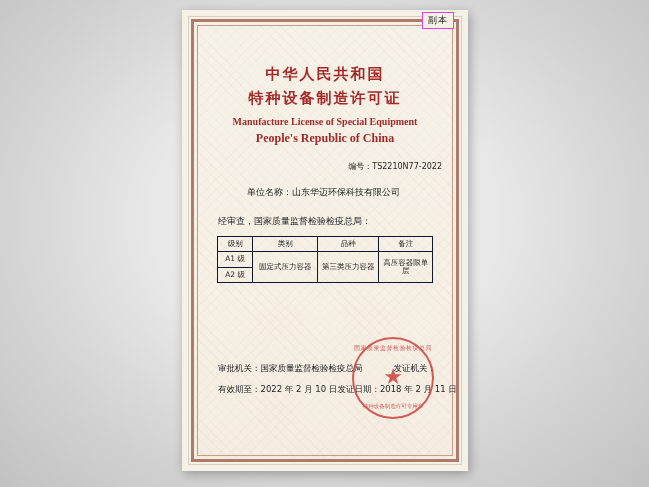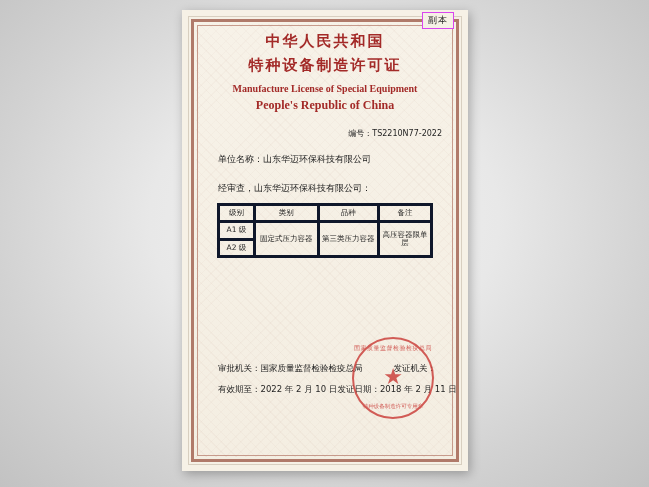--- a/index.html
+++ b/index.html
@@ -91,21 +91,21 @@
 
   .title-zh1, .title-zh2 {
     text-align: center;
     color: #a32a28;
     font-family: "DejaVu Sans", sans-serif;
     font-weight: bold;
     letter-spacing: 2px;
   }
   .title-zh1 {
     font-size: 15px;
-    margin-top: 4px;
+    margin-top: 37px;
   }
   .title-zh2 {
     font-size: 15px;
     margin-top: 5px;
   }
   .title-en1, .title-en2 {
     text-align: center;
     color: #a32a28;
     font-family: "Liberation Serif", serif;
     font-weight: bold;
@@ -142,20 +142,21 @@
   }
   .field-row {
     font-size: 9px;
     font-family: "DejaVu Sans", sans-serif;
     color: #1f1f1f;
     margin-bottom: 8px;
     white-space: nowrap;
   }
   .field-label {
     color: #1f1f1f;
+    margin-left: 29px;
   }
   .field-value {
     color: #1f1f1f;
   }
 
   .approve-line {
     margin-top: 16px;
     padding-left: 16px;
     font-size: 9px;
     font-family: "DejaVu Sans", sans-serif;
@@ -165,21 +166,21 @@
   
   table.scope {
     margin: 8px auto 0 auto;
     width: 216px;
     border-collapse: collapse;
     font-family: "DejaVu Sans", sans-serif;
     font-size: 7.5px;
     color: #1f1f1f;
   }
   table.scope th, table.scope td {
-    border: 3px solid #0f172a;
+    border: 1px solid #0f172a;
     text-align: center;
     padding: 3px 1px;
     font-weight: normal;
     line-height: 1.1;
   }
   table.scope th {
     background: transparent;
     font-size: 7.5px;
   }
   .col-cat { width: 34px; }
@@ -270,21 +271,21 @@
       <div class="cert-no">
         <span>编号：</span><span>TS2210N77-2022</span>
       </div>
 
       <div class="field-block">
         <div class="field-row">
           <span class="field-label">单位名称：</span><span class="field-value">山东华迈环保科技有限公司</span>
         </div>
       </div>
 
-      <div class="approve-line">经审查，山东华迈环保科技有限公司：</div>
+      <div class="approve-line">经审查，国家质量监督检验检疫总局：</div>
 
       <table class="scope">
         <thead>
           <tr>
             <th class="col-cat">级别</th>
             <th class="col-type">类别</th>
             <th class="col-kind">品种</th>
             <th class="col-note">备注</th>
           </tr>
         </thead>

